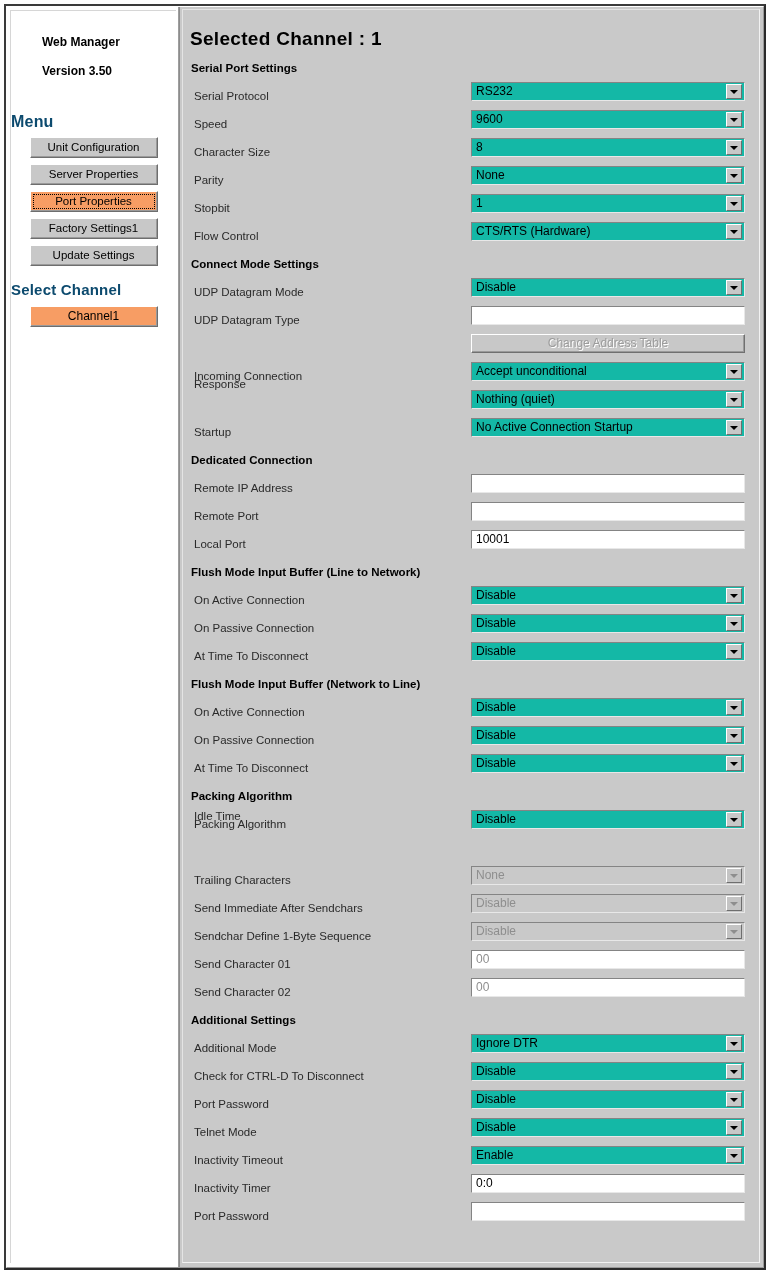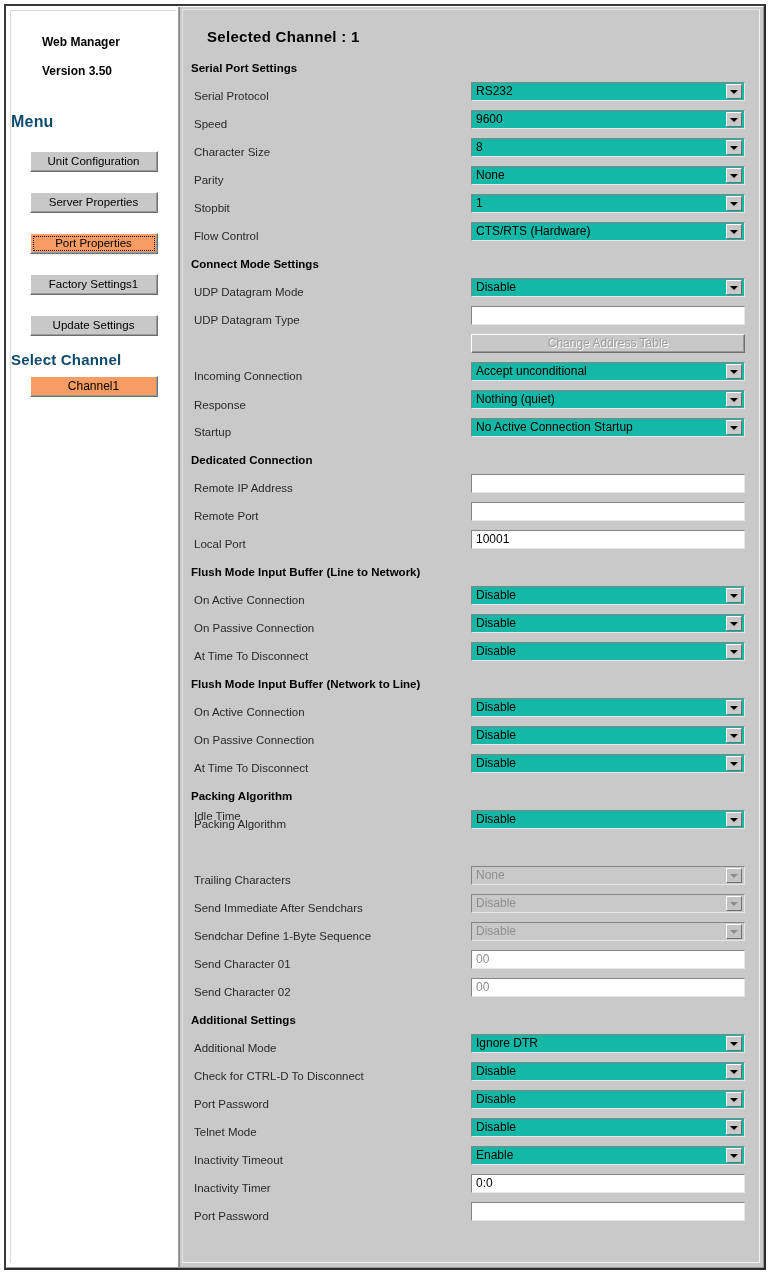--- a/index.html
+++ b/index.html
@@ -60,21 +60,21 @@
   .side-heading {
     text-align: left;
     font-size: 16px;
     font-weight: bold;
     color: #0c4a6e;
     letter-spacing: 0.2px;
   }
   #menu-heading { margin-top: 35px; }
   #channel-heading { margin-top: 15px; font-size: 15px; }
 
-  .menu-btn-wrap { display: flex; justify-content: center; margin-top: 20px; }
+  .menu-btn-wrap { display: flex; justify-content: center; margin-top: 6px; }
   .menu-btn {
     width: 128px;
     height: 21px;
     line-height: 19px;
     text-align: center;
     font-size: 11.5px;
     color: #000;
     background: #c8c8c8;
     border-top: 1px solid #ffffff;
     border-left: 1px solid #ffffff;
@@ -114,22 +114,22 @@
     background: #c9c9c9;
     border-top: 1px solid #e4e4e4;
     border-left: 1px solid #e4e4e4;
     border-right: 1px solid #f2f2f2;
     border-bottom: 1px solid #f2f2f2;
     padding: 0;
   }
 
   #page-title {
     position: absolute;
-    left: 24px; top: 18px;
-    font-size: 15px;
+    left: 7px; top: 18px;
+    font-size: 19px;
     font-weight: bold;
     color: #000;
     letter-spacing: 0.3px;
   }
 
   #form-area {
     position: absolute;
     left: 0; top: 52px; right: 0; bottom: 0;
   }
 
@@ -319,21 +319,21 @@
               <span class="sel-arrow"></span>
             </div>
             <div class="row-label" style="top: 252px;">UDP Datagram Type</div>
             <div class="ctrl txt" style="top: 244px;"></div>
             <div class="ctrl btn-ctrl" style="top: 272px;">Change Address Table</div>
             <div class="row-label" style="top: 308px;">Incoming Connection</div>
             <div class="ctrl sel" style="top: 300px;">
               <span class="sel-text">Accept unconditional</span>
               <span class="sel-arrow"></span>
             </div>
-            <div class="row-label" style="top: 337px;">Response</div>
+            <div class="row-label" style="top: 316px;">Response</div>
             <div class="ctrl sel" style="top: 328px;">
               <span class="sel-text">Nothing (quiet)</span>
               <span class="sel-arrow"></span>
             </div>
             <div class="row-label" style="top: 364px;">Startup</div>
             <div class="ctrl sel" style="top: 356px;">
               <span class="sel-text">No Active Connection Startup</span>
               <span class="sel-arrow"></span>
             </div>
             <div class="section-head" style="top: 392px;">Dedicated Connection</div>

